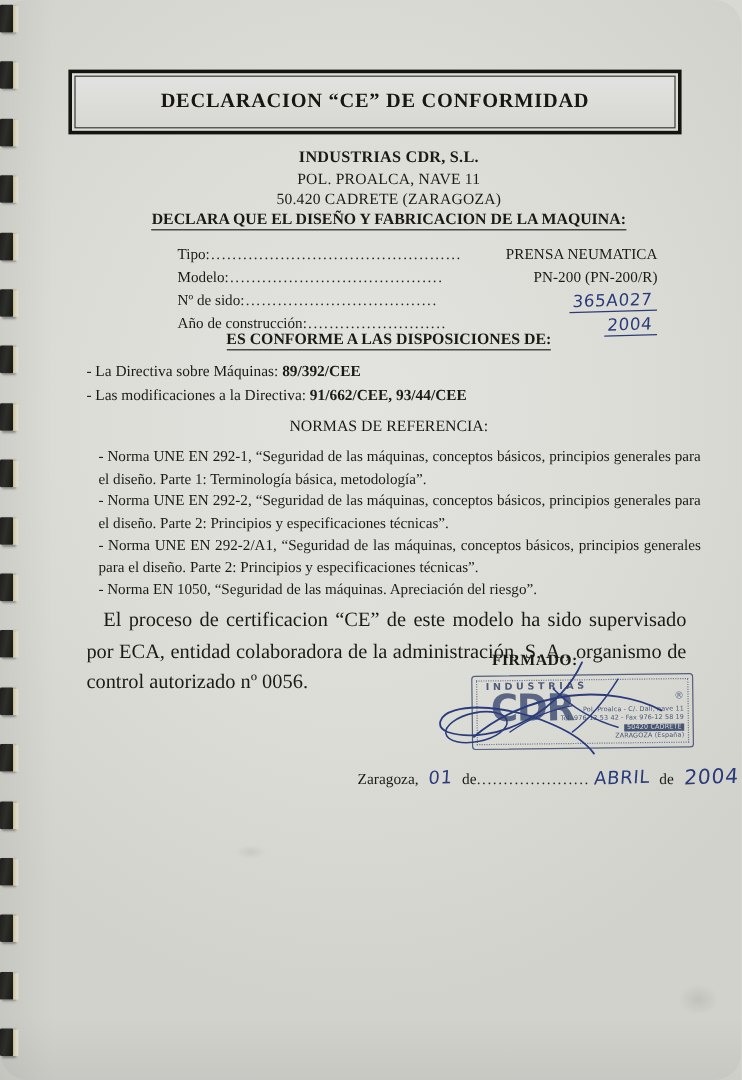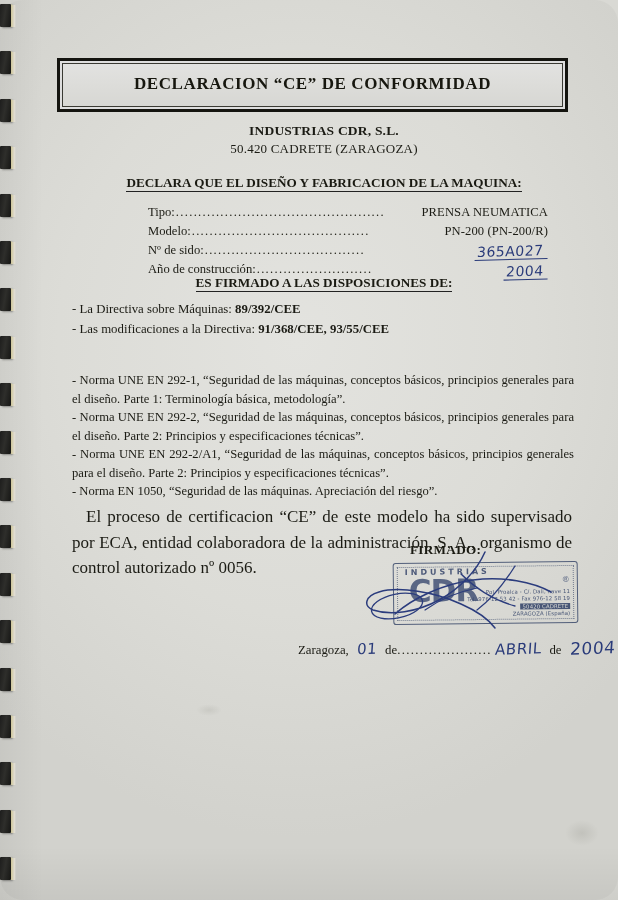--- a/index.html
+++ b/index.html
@@ -178,21 +178,21 @@
   #normas-h {
     position: absolute;
     left: 0; top: 347px;
     width: 588px;
     text-align: center;
     font-size: 13.2px;
     color: #1a1a12;
   }
   #normas-list {
     position: absolute;
-    left: 42px; top: 371px;
+    left: 52px; top: 371px;
     width: 502px;
     font-size: 12.6px;
     color: #1b1b14;
     line-height: 1.47;
     text-align: justify;
   }
   #normas-list p { margin: 0; }
 
   
   #eca {
@@ -356,20 +356,21 @@
   <div id="sheet">
 
     <div id="title-box">
       <div id="title-inner">
         <div id="title-text">DECLARACION “CE” DE CONFORMIDAD</div>
       </div>
     </div>
 
     <div id="company" class="center">
       <div class="l1">INDUSTRIAS CDR, S.L.</div>
+      <div class="l2">POL. PROALCA, NAVE 11</div>
       <div class="l3">50.420 CADRETE (ZARAGOZA)</div>
     </div>
 
     <div id="declara">
       <span>DECLARA QUE EL DISEÑO Y FABRICACION DE LA MAQUINA:</span>
     </div>
 
     <div id="fields">
       <div class="field">
         <span class="f-label">Tipo:</span>
@@ -387,31 +388,32 @@
         <span class="f-val hand">365A027</span>
       </div>
       <div class="field">
         <span class="f-label">Año de construcción:</span>
         <span class="f-dots fw-anio">..........................</span>
         <span class="f-val hand">2004</span>
       </div>
     </div>
 
     <div id="conforme-h">
-      <span>ES FIRMADO A LAS DISPOSICIONES DE:</span>
+      <span>ES CONFORME A LAS DISPOSICIONES DE:</span>
     </div>
     <div id="conforme-list">
       <div>
         <span>- La Directiva sobre Máquinas: </span><b>89/392/CEE</b>
       </div>
       <div>
-        <span>- Las modificaciones a la Directiva: </span><b>91/368/CEE, 93/55/CEE</b>
-      </div>
-    </div>
-
+        <span>- Las modificaciones a la Directiva: </span><b>91/662/CEE, 93/44/CEE</b>
+      </div>
+    </div>
+
+    <div id="normas-h">NORMAS DE REFERENCIA:</div>
     <div id="normas-list">
       <p>- Norma UNE EN 292-1, “Seguridad de las máquinas, conceptos básicos, principios generales para el diseño. Parte 1: Terminología básica, metodología”.</p>
       <p>- Norma UNE EN 292-2, “Seguridad de las máquinas, conceptos básicos, principios generales para el diseño. Parte 2: Principios y especificaciones técnicas”.</p>
       <p>- Norma UNE EN 292-2/A1, “Seguridad de las máquinas, conceptos básicos, principios generales para el diseño. Parte 2: Principios y especificaciones técnicas”.</p>
       <p>- Norma EN 1050, “Seguridad de las máquinas. Apreciación del riesgo”.</p>
     </div>
 
     <div id="eca">El proceso de certificacion “CE” de este modelo ha sido supervisado por ECA, entidad colaboradora de la administración, S. A., organismo de control autorizado nº 0056.</div>
 
     <div id="firmado">FIRMADO:</div>

